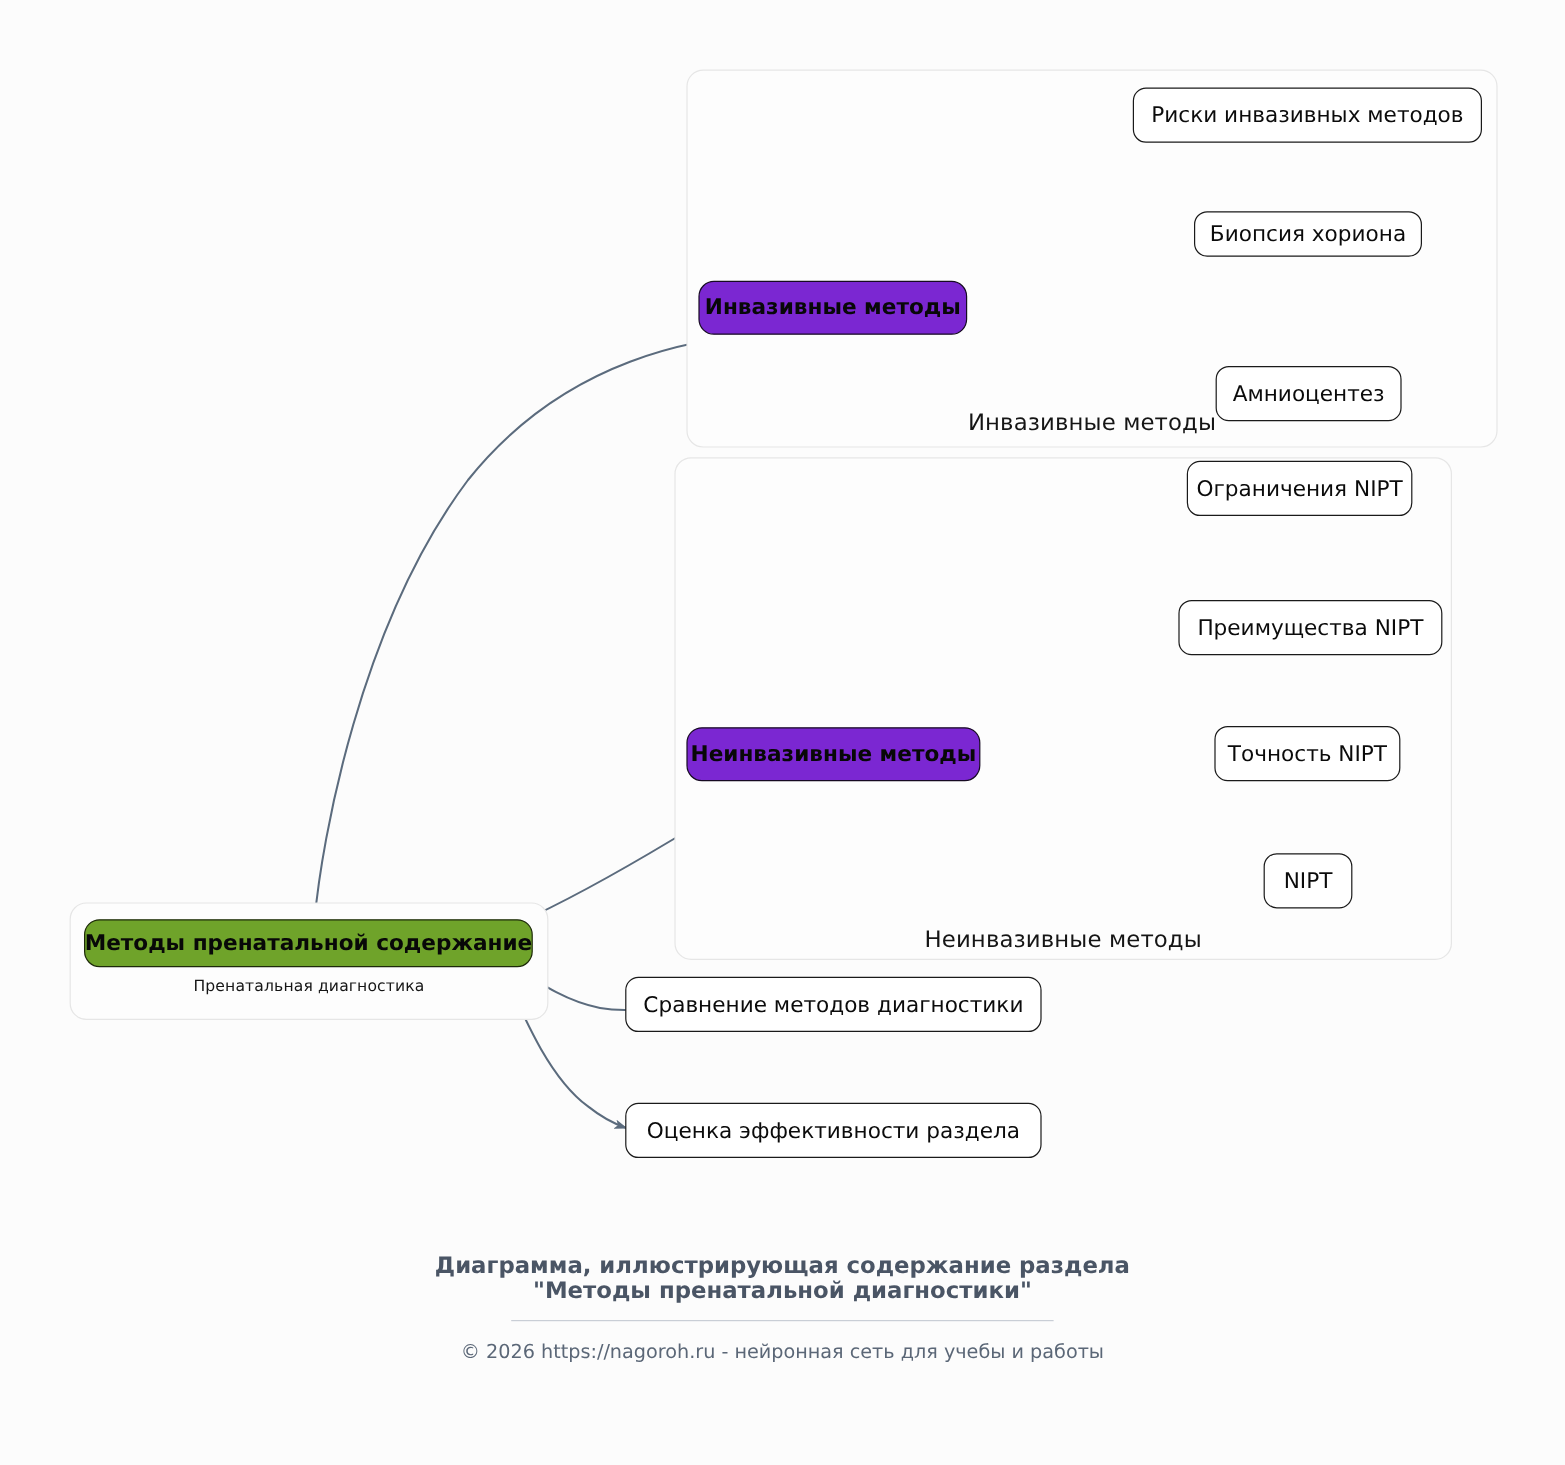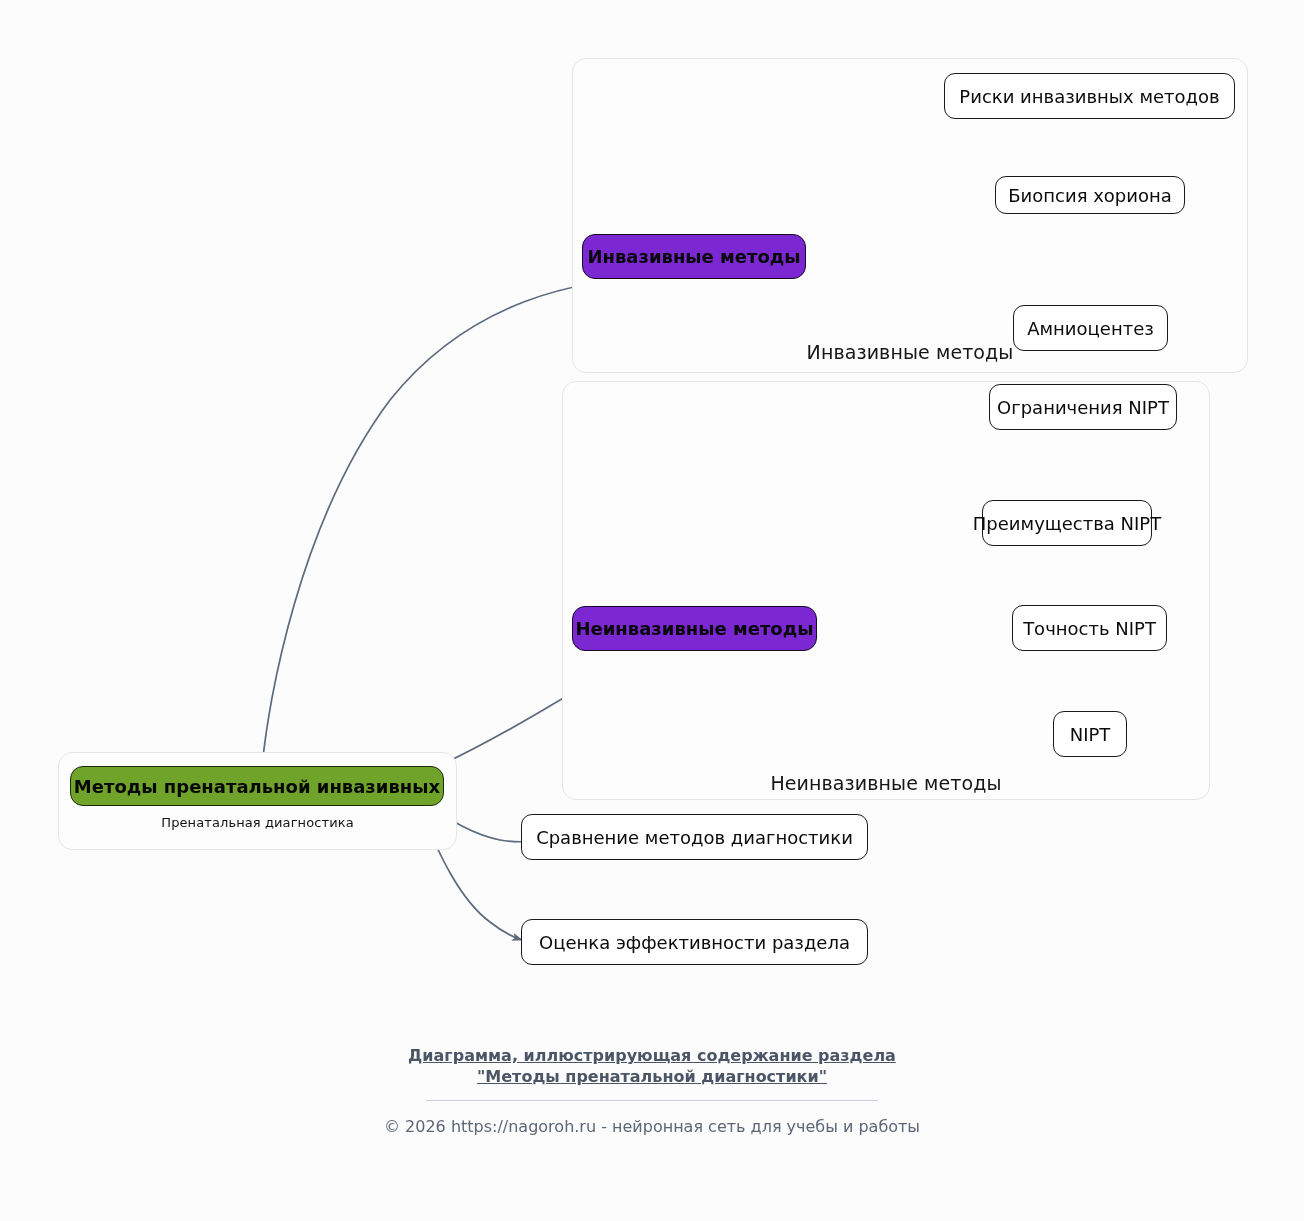--- a/index.html
+++ b/index.html
@@ -85,26 +85,25 @@
   }
 
   
   .footer {
     position: absolute;
     left: 0;
     width: 1304px;
     text-align: center;
   }
   .footer-title {
-    font-size: 16px;
+    font-size: 19px;
     font-weight: bold;
     color: #4a5565;
     line-height: 21px;
     white-space: pre-line;
-    text-decoration: underline;
   }
   .footer-rule {
     width: 452px;
     height: 0;
     border-top: 1.3px solid #c9ced6;
     margin: 13px auto 0 auto;
   }
   .footer-copy {
     font-size: 16px;
     color: #5b6777;
@@ -162,31 +161,31 @@
   <div class="node" style="left:1013px; top:281px; width:155px; height:46px;margin-top:24px;">Амниоцентез</div>
 
   <div class="cluster" id="noninvasive-cluster" style="left:562px; top:381px; width:648px; height:419px;">
     <div class="cluster-label" style="top:390px;">Неинвазивные методы</div>
   </div>
 
   <div class="node accent-purple" style="left:572px; top:606px; width:245px; height:45px;">Неинвазивные методы</div>
 
   <div class="node" style="left:989px; top:384px; width:188px; height:46px;">Ограничения NIPT</div>
 
-  <div class="node" style="left:982px; top:500px; width:170px; height:46px;">Преимущества NIPT</div>
+  <div class="node" style="left:982px; top:500px; width:220px; height:46px;">Преимущества NIPT</div>
 
   <div class="node" style="left:1012px; top:605px; width:155px; height:46px;">Точность NIPT</div>
 
   <div class="node" style="left:1053px; top:711px; width:74px; height:46px;">NIPT</div>
 
   <div class="cluster" id="root-cluster" style="left:58px; top:752px; width:399px; height:98px;">
     <div class="cluster-label" style="top:62px;">Пренатальная диагностика</div>
   </div>
 
-  <div class="node accent-green" style="left:70px; top:766px; width:374px; height:40px;">Методы пренатальной инвазивных</div>
+  <div class="node accent-green" style="left:70px; top:766px; width:374px; height:40px;">Методы пренатальной содержание</div>
 
   <div class="node" style="left:521px; top:814px; width:347px; height:46px;">Сравнение методов диагностики</div>
 
   <div class="node" style="left:521px; top:919px; width:347px; height:46px;">Оценка эффективности раздела</div>
 
   <div class="footer" style="top:1045px;">
     <div class="footer-title">Диаграмма, иллюстрирующая содержание раздела
 "Методы пренатальной диагностики"</div>
     <div class="footer-rule"></div>
     <div class="footer-copy">© 2026 https://nagoroh.ru - нейронная сеть для учебы и работы</div>

